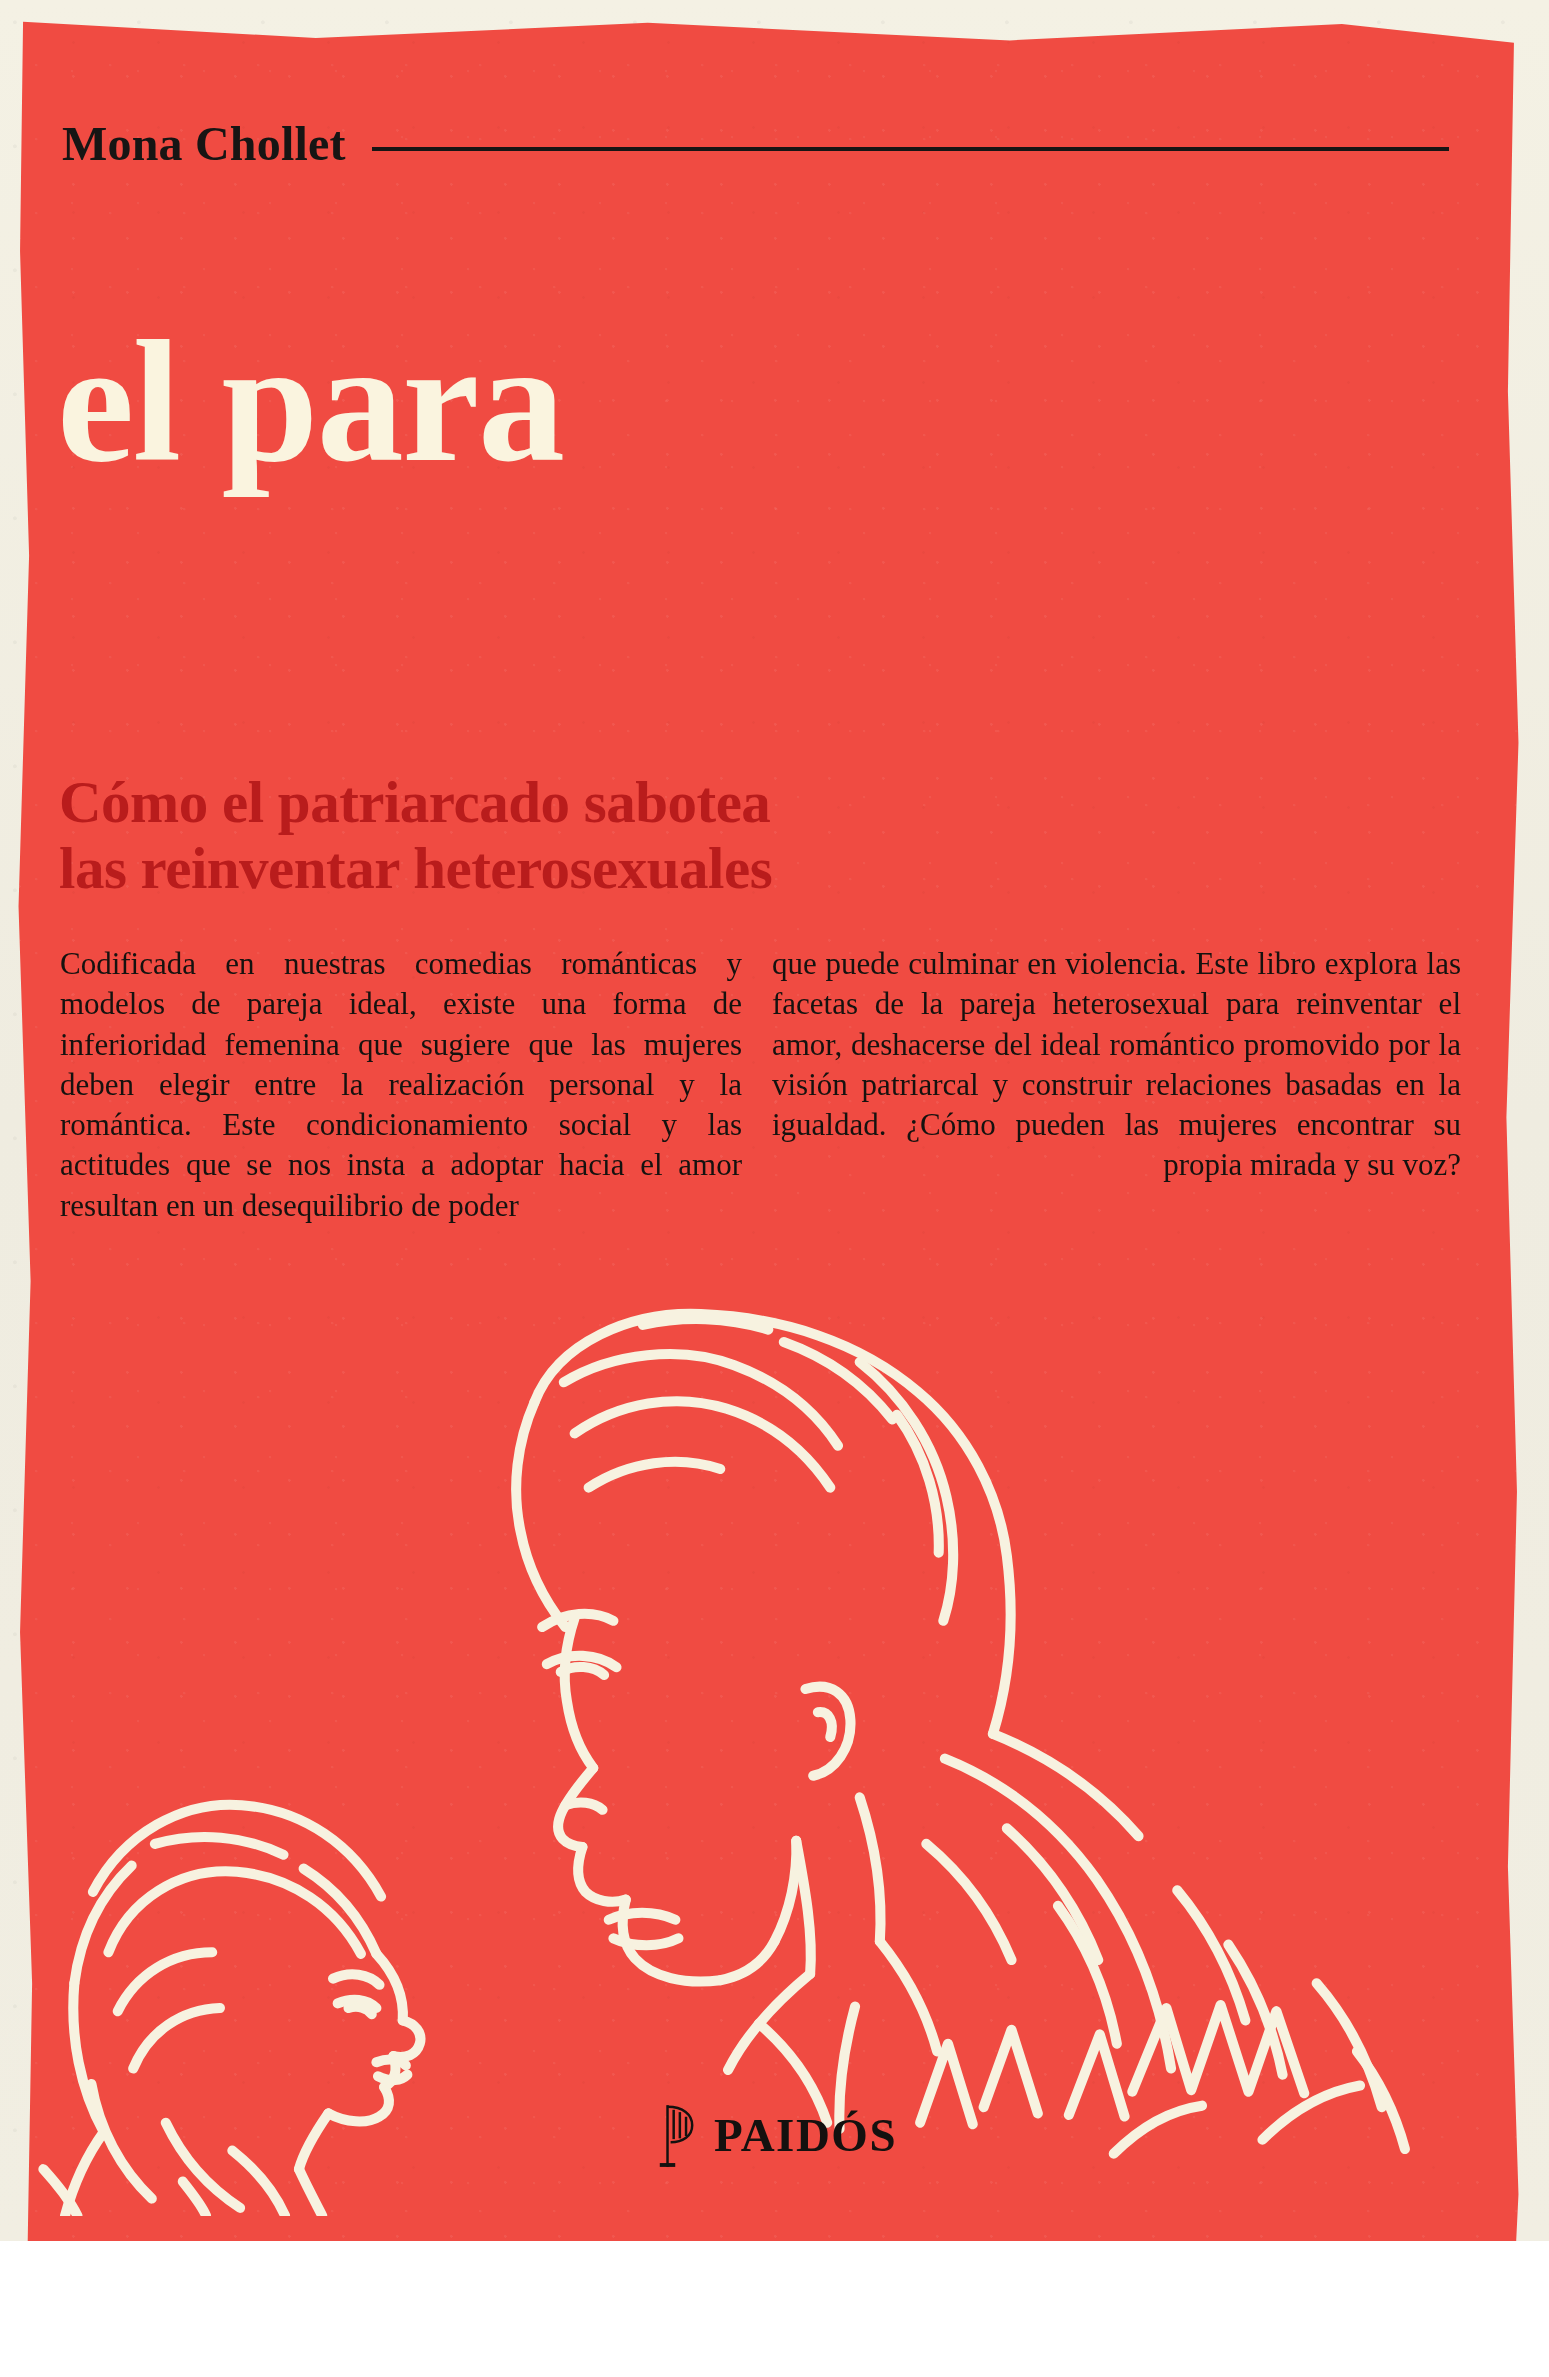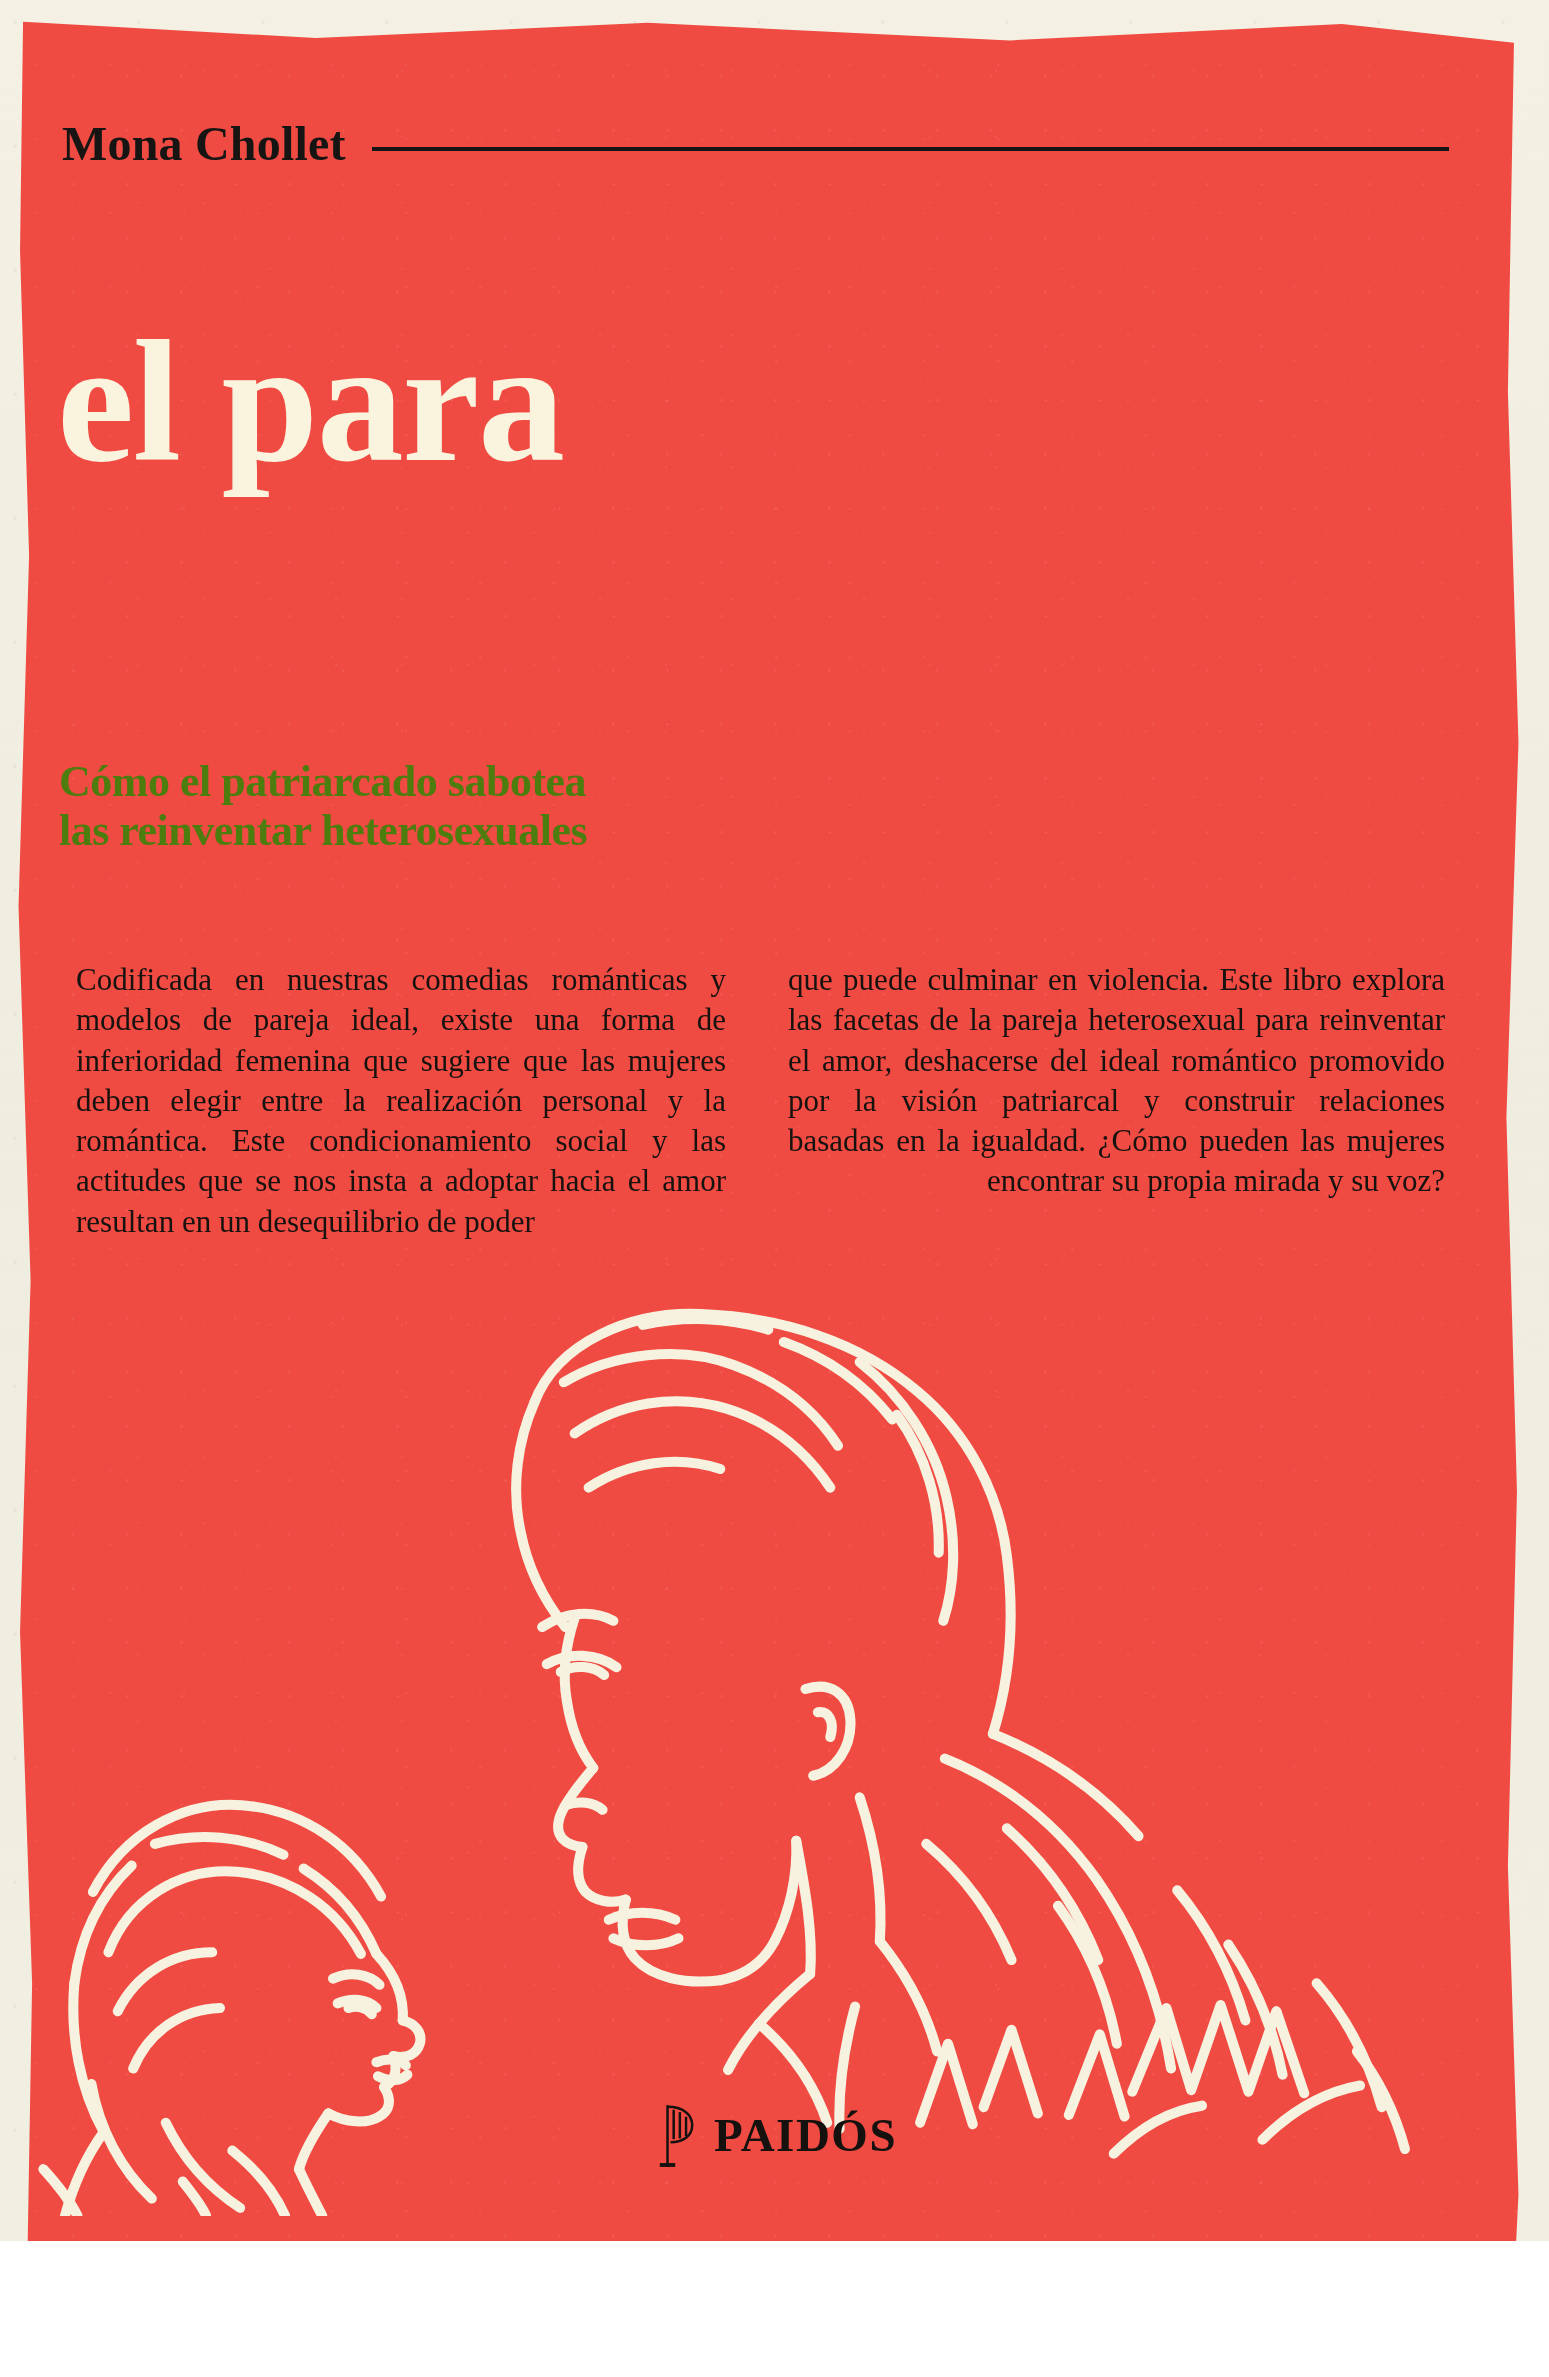--- a/index.html
+++ b/index.html
@@ -106,38 +106,38 @@
     letter-spacing: -1.5px;
   }
   .title .line2 { display: block; }
 
   
   .subtitle {
     position: absolute;
     left: 59px;
     top: 720px;
     width: 1185px;
-    color: #4d7c0f;
+    color: #b91c1c;
     font-family: "Liberation Serif", serif;
     font-weight: bold;
-    font-size: 44px;
+    font-size: 59px;
     line-height: 1.12;
     letter-spacing: -0.5px;
   }
 
   
   .blurb {
     position: absolute;
     top: 944px;
     color: #15120f;
     font-family: "Liberation Serif", serif;
     font-size: 31px;
     line-height: 1.30;
   }
-  .blurb p { margin: 16px; }
+  .blurb p { margin: 0; }
   .blurb-left {
     left: 60px;
     width: 682px;
     text-align: justify;
     text-align-last: left;
     hyphens: manual;
   }
   .blurb-right {
     left: 772px;
     width: 689px;

